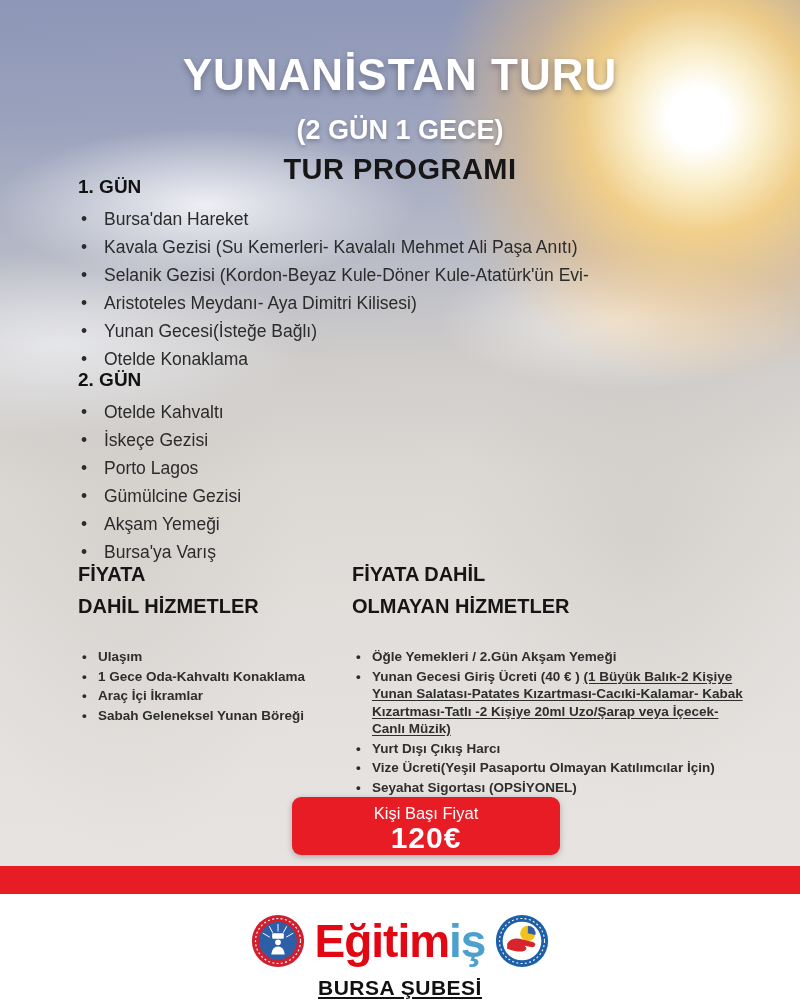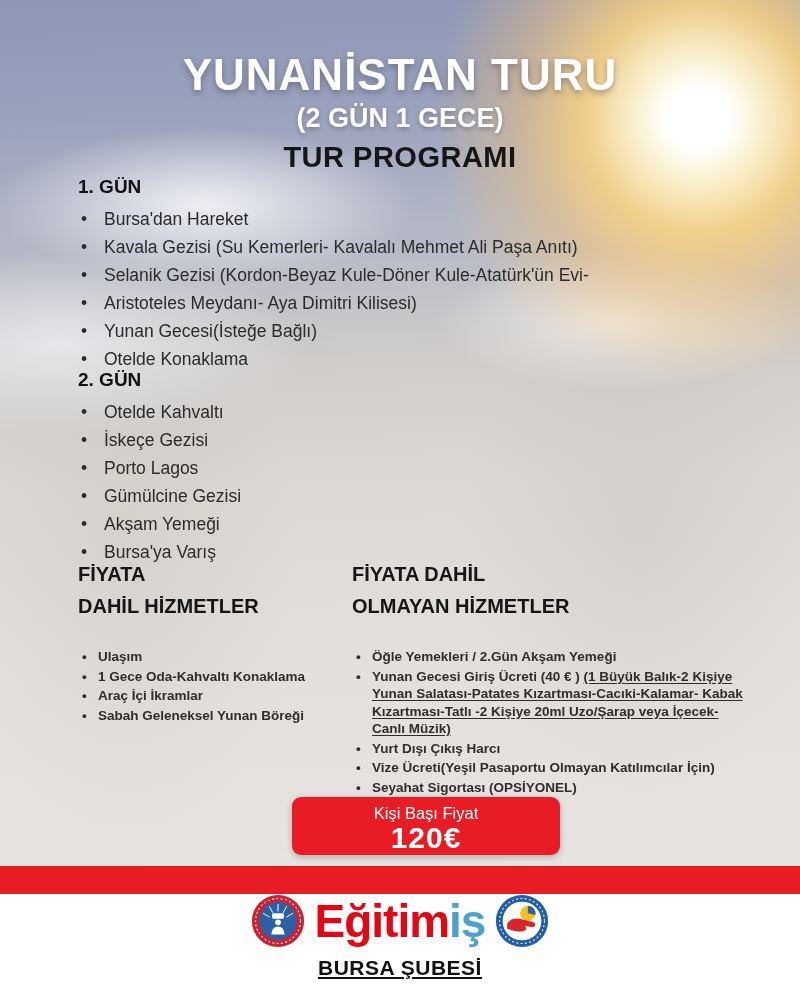--- a/index.html
+++ b/index.html
@@ -14,21 +14,21 @@
       radial-gradient(ellipse 260px 100px at 620px 320px, rgba(246,242,238,.8), rgba(246,242,238,0) 70%),
       radial-gradient(ellipse 350px 130px at 60px 345px, rgba(233,234,238,.9), rgba(233,234,238,0) 70%),
       radial-gradient(ellipse 240px 420px at 130px 560px, rgba(150,145,140,.12), rgba(150,145,140,0) 70%),
       radial-gradient(ellipse 260px 380px at 640px 540px, rgba(140,145,135,.12), rgba(140,145,135,0) 70%),
       linear-gradient(178deg, #8d96b6 0%, #9aa2bd 12%, #b4b8c6 24%, #cfccca 36%, #dcd8d4 48%, #e2dedb 62%, #e6e2df 78%, #e8e5e2 100%);
   }
 
   .header{ position:absolute; top:50px; left:0; width:100%; text-align:center; }
   .title{ font-size:44px; font-weight:800; color:#ffffff; letter-spacing:1px;
           text-shadow:0 3px 6px rgba(60,60,75,.45); }
-  .subtitle{ font-size:27px; font-weight:800; color:#ffffff; margin-top:3px;
+  .subtitle{ font-size:27px; font-weight:800; color:#ffffff; margin-top:15px;
           text-shadow:0 2px 4px rgba(60,60,75,.4); }
   .program{ font-size:29px; font-weight:800; color:#161616; margin-top:7px; letter-spacing:.5px; }
 
   .day{ position:absolute; left:78px; }
   #day1{ top:176px; } #day2{ top:369px; }
   .day h2{ font-size:19px; font-weight:800; color:#111; }
   .biglist{ list-style:none; margin-top:7px; }
   .biglist li{ position:relative; font-size:17.5px; line-height:28px; color:#2b2b2b; padding-left:26px; }
   .biglist li::before{ content:"•"; position:absolute; left:3px; color:#2b2b2b; }
 
@@ -44,21 +44,21 @@
 
   .price-box{ position:absolute; left:268px; top:797px; width:268px; height:58px;
               background:#e81c24; border-radius:9px; text-align:center; color:#fff;
               box-shadow:0 2px 6px rgba(0,0,0,.25);margin-left:24px; }
   .price-label{ font-size:16.5px; margin-top:7px; }
   .price-value{ font-size:30px; font-weight:800; line-height:30px; letter-spacing:1px; }
 
   .red-band{ position:absolute; left:0; top:866px; width:800px; height:28px; background:#e81c24; }
 
   .footer{ position:absolute; left:0; top:894px; width:800px; height:106px; background:#ffffff; text-align:center; }
-  .logo-row{ display:flex; align-items:center; justify-content:center; gap:10px; padding-top:0; }
+  .logo-row{ display:flex; align-items:center; justify-content:center; gap:10px; padding-top:20px; }
   .logo{ width:54px; height:54px; display:inline-block; }
   .brand{ font-size:46px; font-weight:800; letter-spacing:-1px; line-height:50px; }
   .brand .red{ color:#e30613; }
   .brand .blue{ color:#4ba0cd; }
   .branch{ font-size:21px; font-weight:800; color:#111; letter-spacing:.5px; margin-top:8px;text-decoration:underline; }
 </style>
 </head>
 <body>
 
 <div class="poster">

